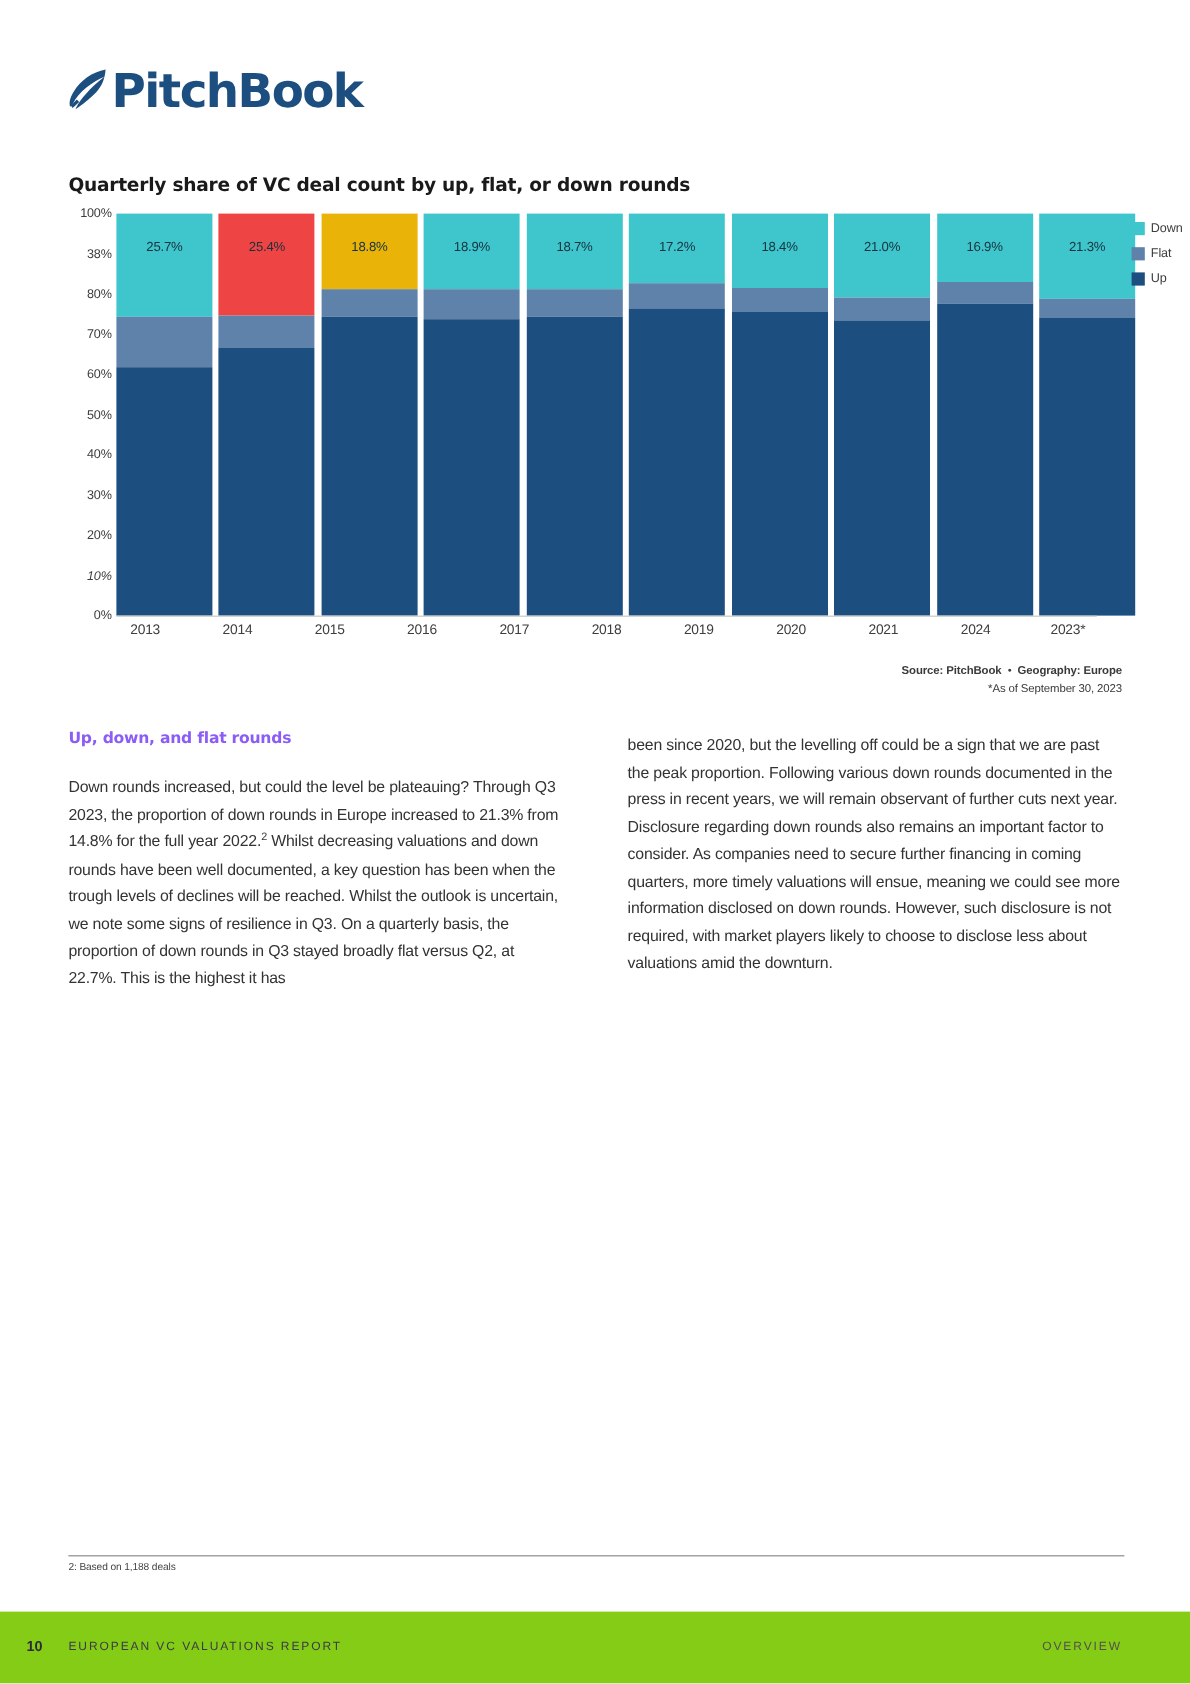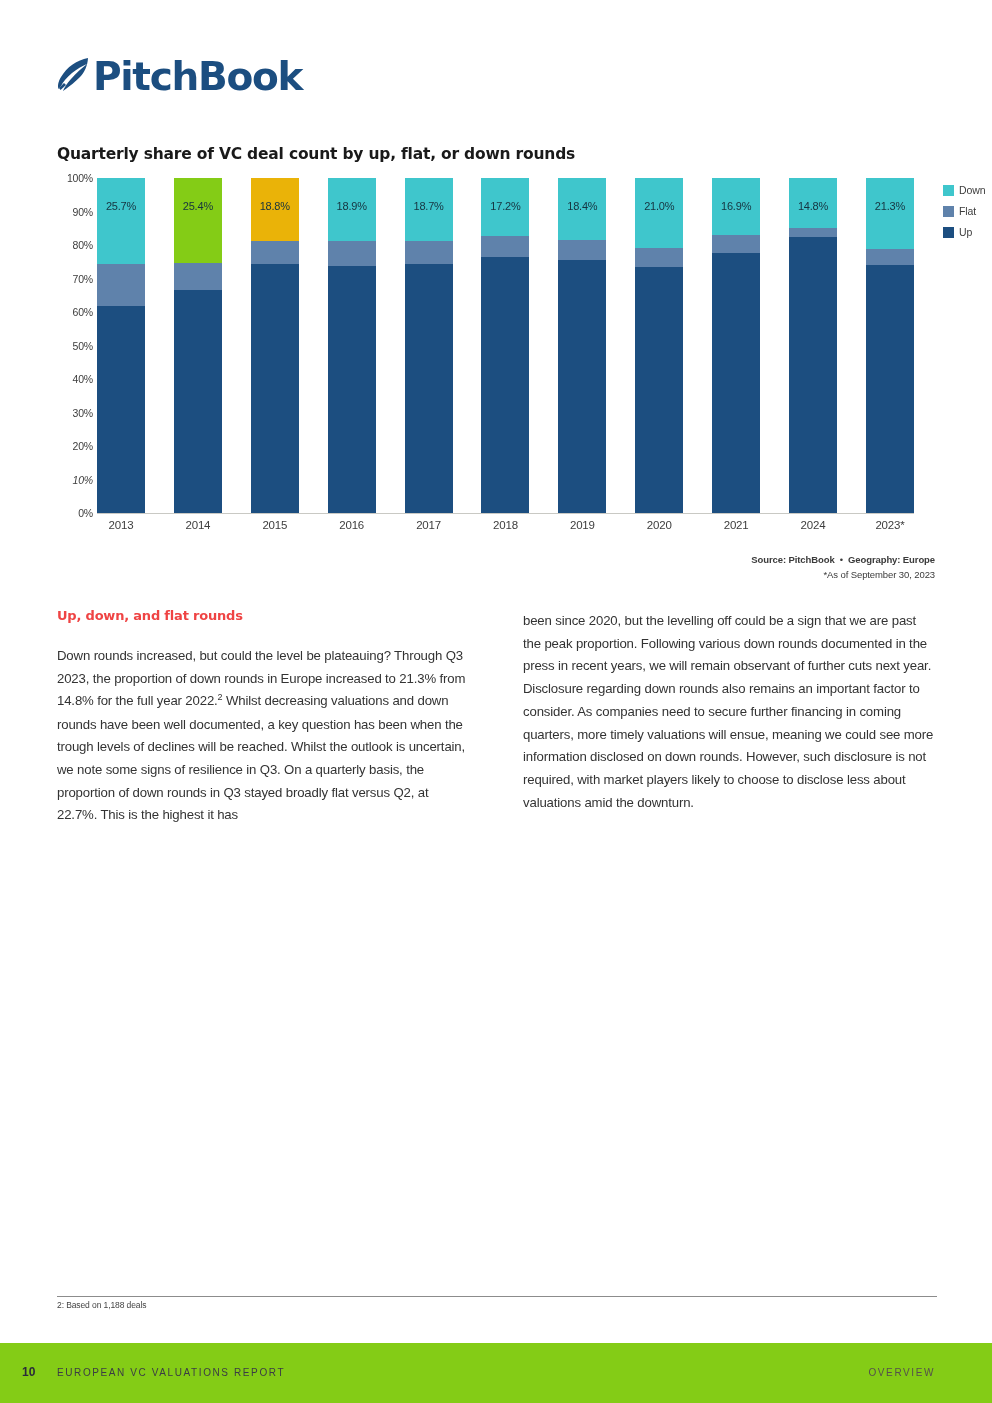--- a/index.html
+++ b/index.html
@@ -47,21 +47,21 @@
     position:absolute; left:40px; top:335px; width:817px;
     border-top:1px solid #c9c9c4;
   }
   .bars {
     position:absolute; left:0; bottom:0; width:100%; height:335px;
     display:flex; align-items:flex-end; justify-content:space-between;
   }
   .bar-col { width:48px; height:100%; position:relative; }
   .stack { position:absolute; bottom:0; left:0; width:100%; height:100%;
            display:flex; flex-direction:column; }
-  .seg { width:100%; position:relative; }
+  .seg { width:100%; position:relative;padding-left:32px; }
   .seg-down { background:#3FC6CC; }
   .seg-flat { background:#5F82AB; }
   .seg-up   { background:#1C4E80; }
   .down-label {
     position:absolute; left:50%; transform:translateX(-50%);
     top:22px;
     font-size:11px; color:#16333f; white-space:nowrap;
     font-family:"Liberation Sans", sans-serif; letter-spacing:-0.2px;
   }
   .xlabels {
@@ -83,21 +83,21 @@
     text-align:right; font-size:9.5px; color:#3a3a3a; line-height:1.55;
     letter-spacing:-0.1px;
   }
   .source b { font-weight:bold; }
 
   
   .cols { position:absolute; left:57px; top:608px; width:880px; display:flex; gap:52px; }
   .col { width:414px; }
   .col-heading {
     font-family:"DejaVu Sans", sans-serif;
-    font-weight:bold; font-size:13px; color:#ef4444;
+    font-weight:bold; font-size:13px; color:#8b5cf6;
     margin:0 0 22px 0; letter-spacing:-0.2px;
   }
   .col p {
     margin:0; font-size:13.2px; line-height:1.72; color:#333333;
     letter-spacing:-0.15px;
   }
   .col.right { padding-top:2px; }
   sup { font-size:9px; vertical-align:super; }
 
   
@@ -147,37 +147,37 @@
     <div class="ylabels">
         <div class="ylabel" style="top: 335px;">0%</div>
         <div class="ylabel" style="top: 301.5px; font-style: italic;">10%</div>
         <div class="ylabel" style="top: 268px;">20%</div>
         <div class="ylabel" style="top: 234.5px;">30%</div>
         <div class="ylabel" style="top: 201px;">40%</div>
         <div class="ylabel" style="top: 167.5px;">50%</div>
         <div class="ylabel" style="top: 134px;">60%</div>
         <div class="ylabel" style="top: 100.5px;">70%</div>
         <div class="ylabel" style="top: 67px;">80%</div>
-        <div class="ylabel" style="top: 33.5px;">90%</div>
+        <div class="ylabel" style="top: 33.5px;">38%</div>
         <div class="ylabel" style="top: 0px;">100%</div>
       </div>
     <div class="plot">
       <div class="bars">
           <div class="bar-col">
             <div class="stack">
               <div class="seg seg-down" style="height: 86.095px; background: rgb(63, 198, 204);">
                 <span class="down-label">25.7%</span>
               </div>
               <div class="seg seg-flat" style="height: 42.21px; background: rgb(95, 130, 171);"></div>
               <div class="seg seg-up" style="height: 206.695px; background: rgb(28, 78, 128);"></div>
             </div>
           </div>
           <div class="bar-col">
             <div class="stack">
-              <div class="seg seg-down" style="height: 85.09px; background: #84cc16;">
+              <div class="seg seg-down" style="height: 85.09px; background: #ef4444;">
                 <span class="down-label">25.4%</span>
               </div>
               <div class="seg seg-flat" style="height: 26.8px; background: rgb(95, 130, 171);"></div>
               <div class="seg seg-up" style="height: 223.11px; background: rgb(28, 78, 128);"></div>
             </div>
           </div>
           <div class="bar-col">
             <div class="stack">
               <div class="seg seg-down" style="height: 62.98px; background: #eab308;">
                 <span class="down-label">18.8%</span>
@@ -231,29 +231,20 @@
               <div class="seg seg-up" style="height: 245.89px; background: rgb(28, 78, 128);"></div>
             </div>
           </div>
           <div class="bar-col">
             <div class="stack">
               <div class="seg seg-down" style="height: 56.615px; background: rgb(63, 198, 204);">
                 <span class="down-label">16.9%</span>
               </div>
               <div class="seg seg-flat" style="height: 18.425px; background: rgb(95, 130, 171);"></div>
               <div class="seg seg-up" style="height: 259.96px; background: rgb(28, 78, 128);"></div>
-            </div>
-          </div>
-          <div class="bar-col">
-            <div class="stack">
-              <div class="seg seg-down" style="height: 49.58px; background: rgb(63, 198, 204);">
-                <span class="down-label">14.8%</span>
-              </div>
-              <div class="seg seg-flat" style="height: 9.715px; background: rgb(95, 130, 171);"></div>
-              <div class="seg seg-up" style="height: 275.705px; background: rgb(28, 78, 128);"></div>
             </div>
           </div>
           <div class="bar-col">
             <div class="stack">
               <div class="seg seg-down" style="height: 71.355px; background: rgb(63, 198, 204);">
                 <span class="down-label">21.3%</span>
               </div>
               <div class="seg seg-flat" style="height: 15.745px; background: rgb(95, 130, 171);"></div>
               <div class="seg seg-up" style="height: 247.9px; background: rgb(28, 78, 128);"></div>
             </div>

